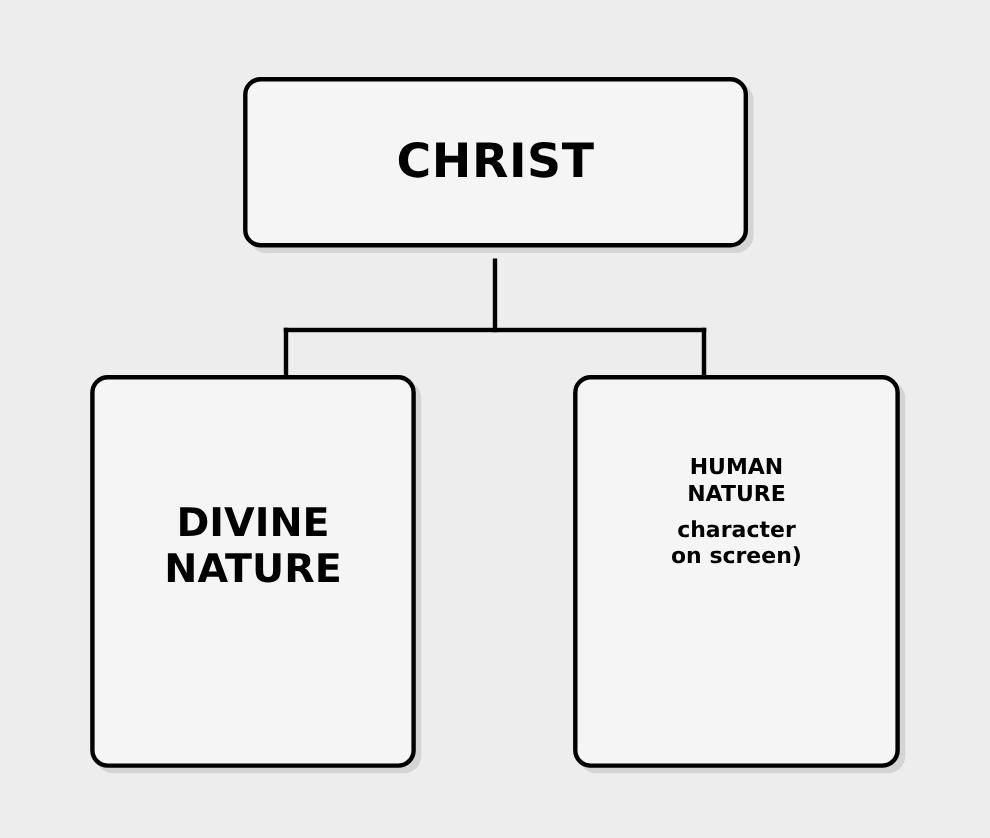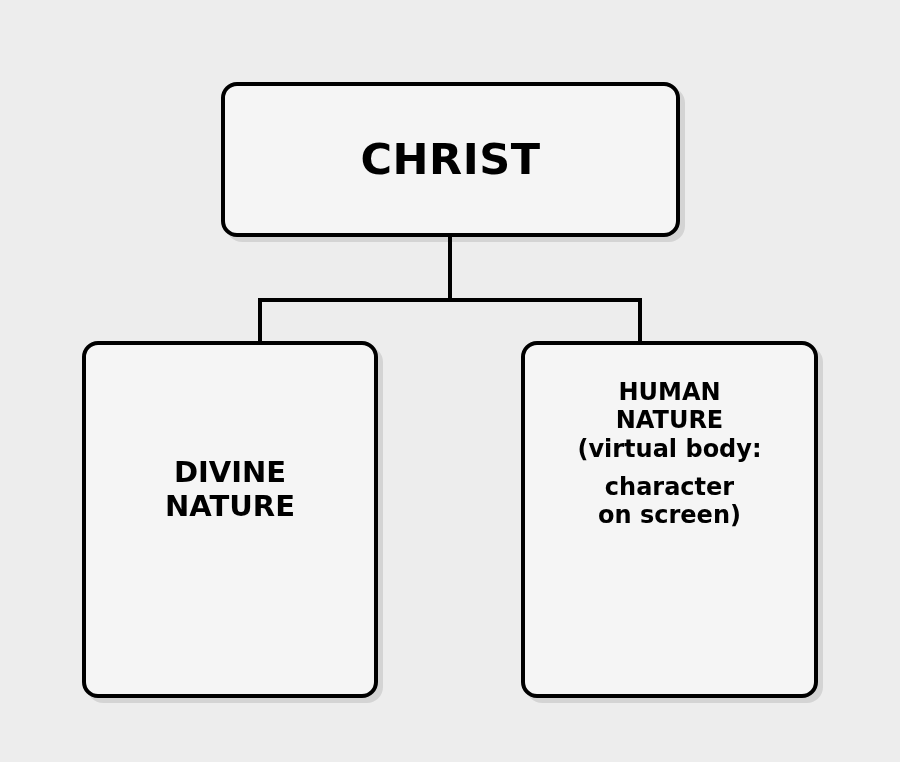--- a/index.html
+++ b/index.html
@@ -62,50 +62,50 @@
     flex-direction: column;
     align-items: center;
     text-align: center;
     color: #000000;
     font-weight: bold;
     line-height: 1.18;
   }
 
   #node-christ {
     left: 221px;
-    top: 82px;
+    top: 70px;
     width: 459px;
     height: 155px;
     justify-content: center;
     font-size: 43px;
     letter-spacing: 0.5px;
   }
   #node-christ .line {
     display: block;
     white-space: nowrap;
   }
 
   #node-divine {
     left: 82px;
     top: 341px;
     width: 296px;
     height: 357px;
     justify-content: flex-start;
     padding-top: 110px;
-    font-size: 29px;
+    font-size: 36px;
   }
 
   #node-human {
     left: 521px;
     top: 341px;
     width: 297px;
     height: 357px;
     justify-content: flex-start;
-    padding-top: 33px;
-    font-size: 24px;
+    padding-top: 68px;
+    font-size: 20px;
   }
 
   .node-box .line {
     display: block;
     white-space: nowrap;
   }
   .node-box .line.spaced {
     margin-top: 10px;
   }
 </style>
@@ -124,18 +124,17 @@
   </div>
 
   <div class="node-box" id="node-divine">
     <span class="line">DIVINE</span>
     <span class="line">NATURE</span>
   </div>
 
   <div class="node-box" id="node-human">
     <span class="line">HUMAN</span>
     <span class="line">NATURE</span>
-    <span class="line">(virtual body:</span>
     <span class="line spaced">character</span>
     <span class="line">on screen)</span>
   </div>
 
 </div>
 
 </body></html>

